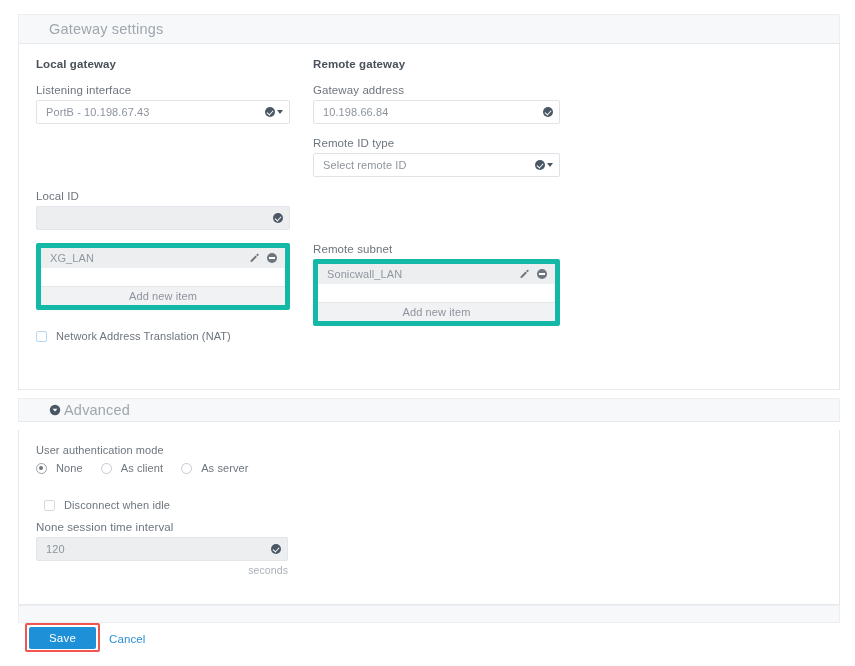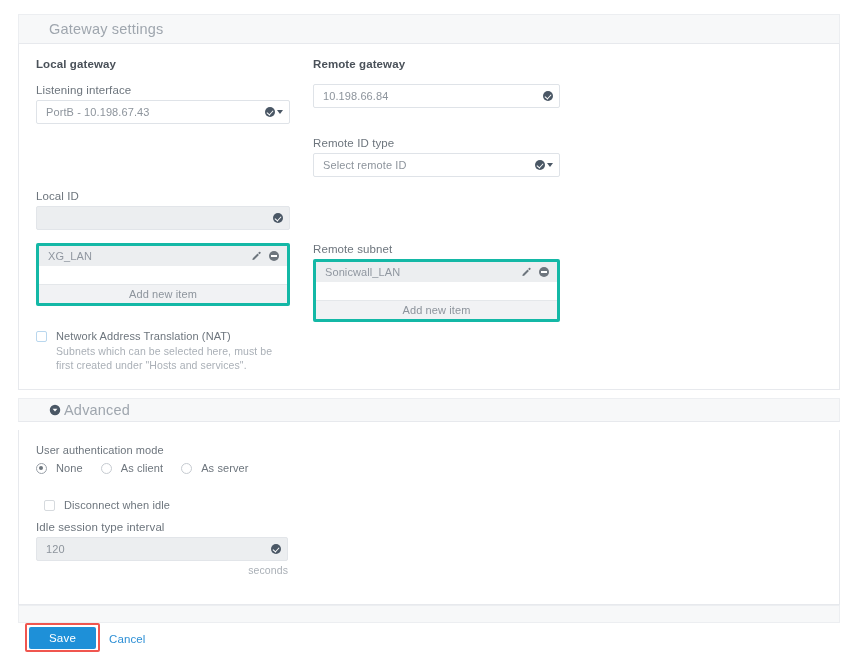--- a/index.html
+++ b/index.html
@@ -93,21 +93,21 @@
     width: 0; height: 0;
     border-left: 3.2px solid transparent;
     border-right: 3.2px solid transparent;
     border-top: 4px solid #4a5765;
     display: inline-block;
     margin-left: 1px;
   }
 
   
   .listbox {
-    border: 3px solid #14b8a6;
+    border: 5px solid #14b8a6;
     border-radius: 2px;
     background: #ffffff;
     overflow: hidden;
   }
   .listbox .row {
     height: 20px;
     background: #eceef0;
     display: flex; align-items: center;
     padding: 0 8px 0 9px;
     font-size: 11px;
@@ -246,20 +246,21 @@
         <span>Add new item</span>
       </div>
     </div>
   </div>
 
   <div class="col-title" style="position:absolute; left:313px; top:58px;">
     <span>Remote gateway</span>
   </div>
 
   <div style="position:absolute; left:313px; top:84px; width:247px;">
+    <div class="field-label">Gateway address</div>
     <div class="input">
       <span>10.198.66.84</span>
       <span class="adorn">
         <span class="chk"></span>
       </span>
     </div>
   </div>
 
   <div style="position:absolute; left:313px; top:137px; width:247px;">
     <div class="field-label">Remote ID type</div>
@@ -290,24 +291,20 @@
         <span>Add new item</span>
       </div>
     </div>
   </div>
 
   <div style="position:absolute; left:36px; top:330px; width:300px;">
     <div style="display:flex; align-items:flex-start; gap:9px;">
       <span class="cb" style="margin-top:1px;"></span>
       <span class="muted">Network Address Translation (NAT)</span>
     </div>
-    <div class="hint" style="margin-left:20px; margin-top:3px;">
-      <div>Subnets which can be selected here, must be</div>
-      <div>first created under "Hosts and services".</div>
-    </div>
   </div>
 
   <div class="section-head" style="left:18px; top:398px; width:822px; height:24px;">
     <span class="caret-icon">
       <svg width="12" height="12" viewBox="0 0 16 16">
         <circle cx="8" cy="8" r="7" fill="#4a5765"></circle>
         <path d="M4.8 6.4L8 10l3.2-3.6z" fill="#ffffff"></path>
       </svg>
     </span>
     <span>Advanced</span>
@@ -327,21 +324,21 @@
       <span class="muted">As server</span>
     </div>
   </div>
 
   <div style="position:absolute; left:36px; top:499px; display:flex; align-items:center; gap:9px;padding-left:8px;">
     <span class="cb grey"></span>
     <span class="muted">Disconnect when idle</span>
   </div>
 
   <div style="position:absolute; left:36px; top:521px; width:252px;">
-    <div class="field-label">Idle session type interval</div>
+    <div class="field-label">None session time interval</div>
     <div class="input disabled">
       <span>120</span>
       <span class="adorn">
         <span class="chk"></span>
       </span>
     </div>
     <div style="text-align:right; margin-top:3px;" class="hint">seconds</div>
   </div>
 
   <div class="footer-strip" style="left:18px; top:605px; width:822px; height:18px;"></div>

